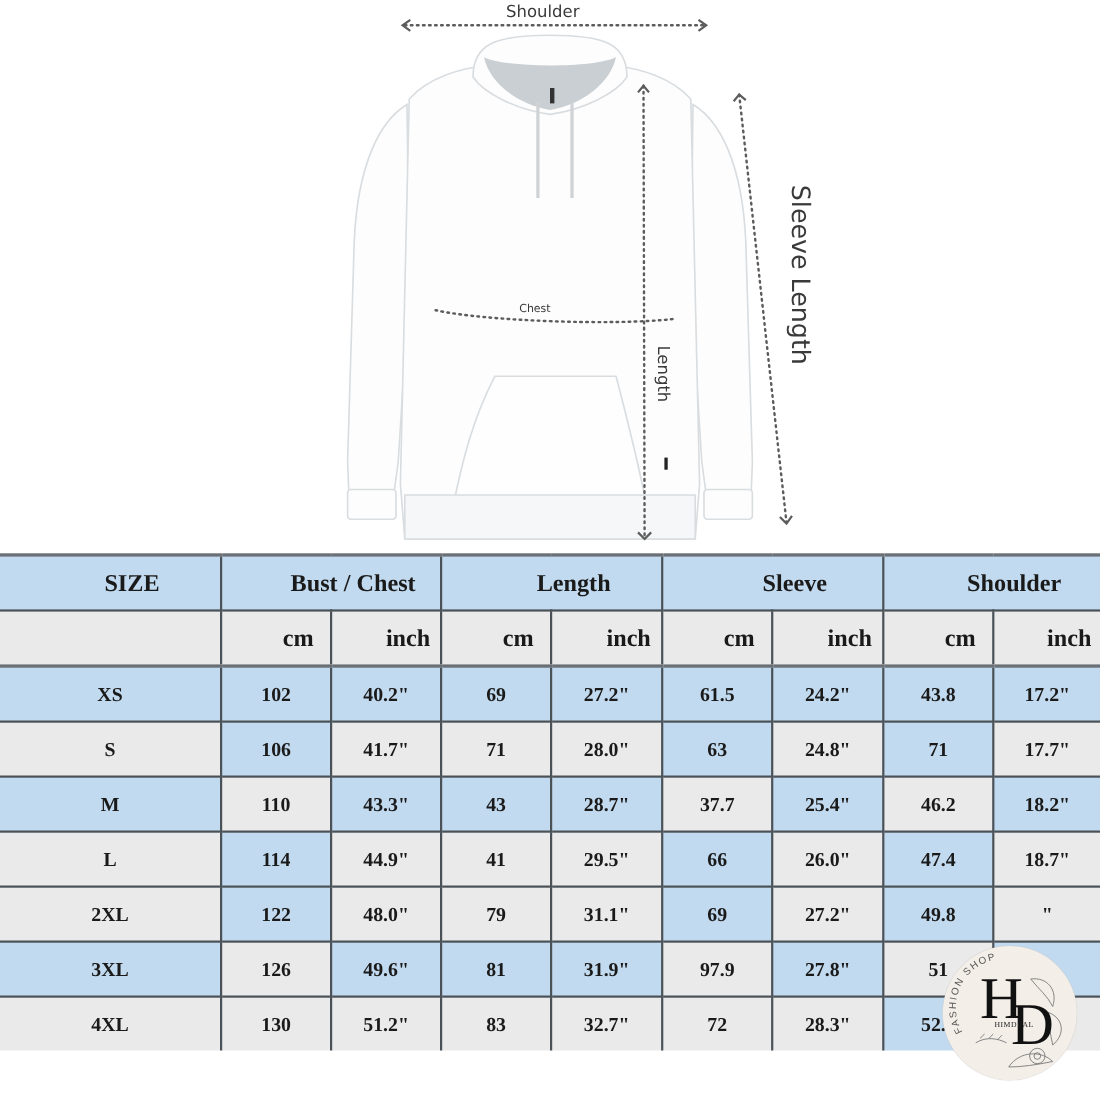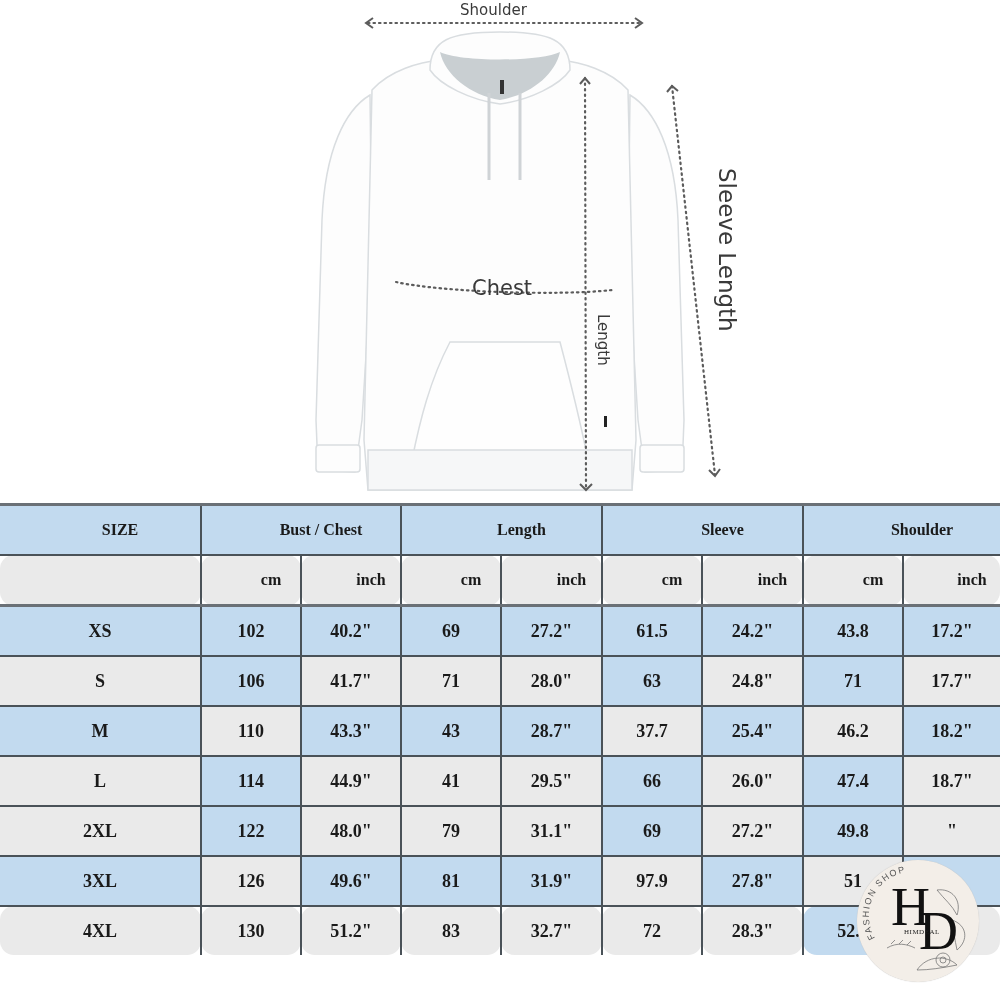--- a/index.html
+++ b/index.html
@@ -9,41 +9,41 @@
     font-family: "Liberation Sans", sans-serif;
   }
   
   .illustration { position: absolute; left: 0; top: 0; width: 1000px; height: 504px; background: #ffffff; }
   .illustration svg { position: absolute; left: 0; top: 0; }
   .dim-label {
     position: absolute; color: #3a3a3a; font-family: "DejaVu Sans", sans-serif;
     white-space: nowrap;
   }
   .lbl-shoulder { left: 460px; top: 1px; font-size: 15px; }
-  .lbl-chest { left: 472px; top: 276px; font-size: 21px; }
+  .lbl-chest { left: 472px; top: 276px; font-size: 10px; }
   .lbl-length { left: 572px; top: 336px; font-size: 15px; transform: rotate(90deg); transform-origin: left top; left: 612px; top: 314px; }
   .lbl-sleeve { font-size: 23px; transform: rotate(90deg); transform-origin: left top; left: 740px; top: 168px; }
 
   
   .size-table {
     position: absolute; left: 0; top: 503px; width: 1000px;
     border-collapse: collapse; table-layout: fixed;
     font-family: "Liberation Serif", serif; font-weight: bold; color: #1a1a1a;
   }
   .size-table td {
     height: 48px; text-align: center; vertical-align: middle;
     border: 2px solid #4a5258; font-size: 18px; padding: 0;
   }
   .size-table tr:first-child td { border-top: 3px solid #6a7076; }
   .size-table td:first-child { border-left: none; }
   .size-table td:last-child { border-right: none; }
-  .size-table tr:last-child td { border-bottom: none; border-radius: 14px; }
+  .size-table tr:last-child td { border-bottom: none; }
   .b { background: #c2daef; }
   .g { background: #eaeaea; }
-  .hdr td { font-size: 16px; padding-left: 40px; }
+  .hdr td { font-size: 22px; padding-left: 40px; }
 
   
   .logo {
     position: absolute; left: 857px; top: 860px; width: 122px; height: 122px;
     border-radius: 50%; background: #f3eee8; box-shadow: 0 0 1px #bbb;
     overflow: hidden;
   }
   .logo svg { position: absolute; left: 0; top: 0; }
   .logo-h, .logo-d {
     position: absolute; font-family: "Liberation Serif", serif; color: #111; line-height: 1;

